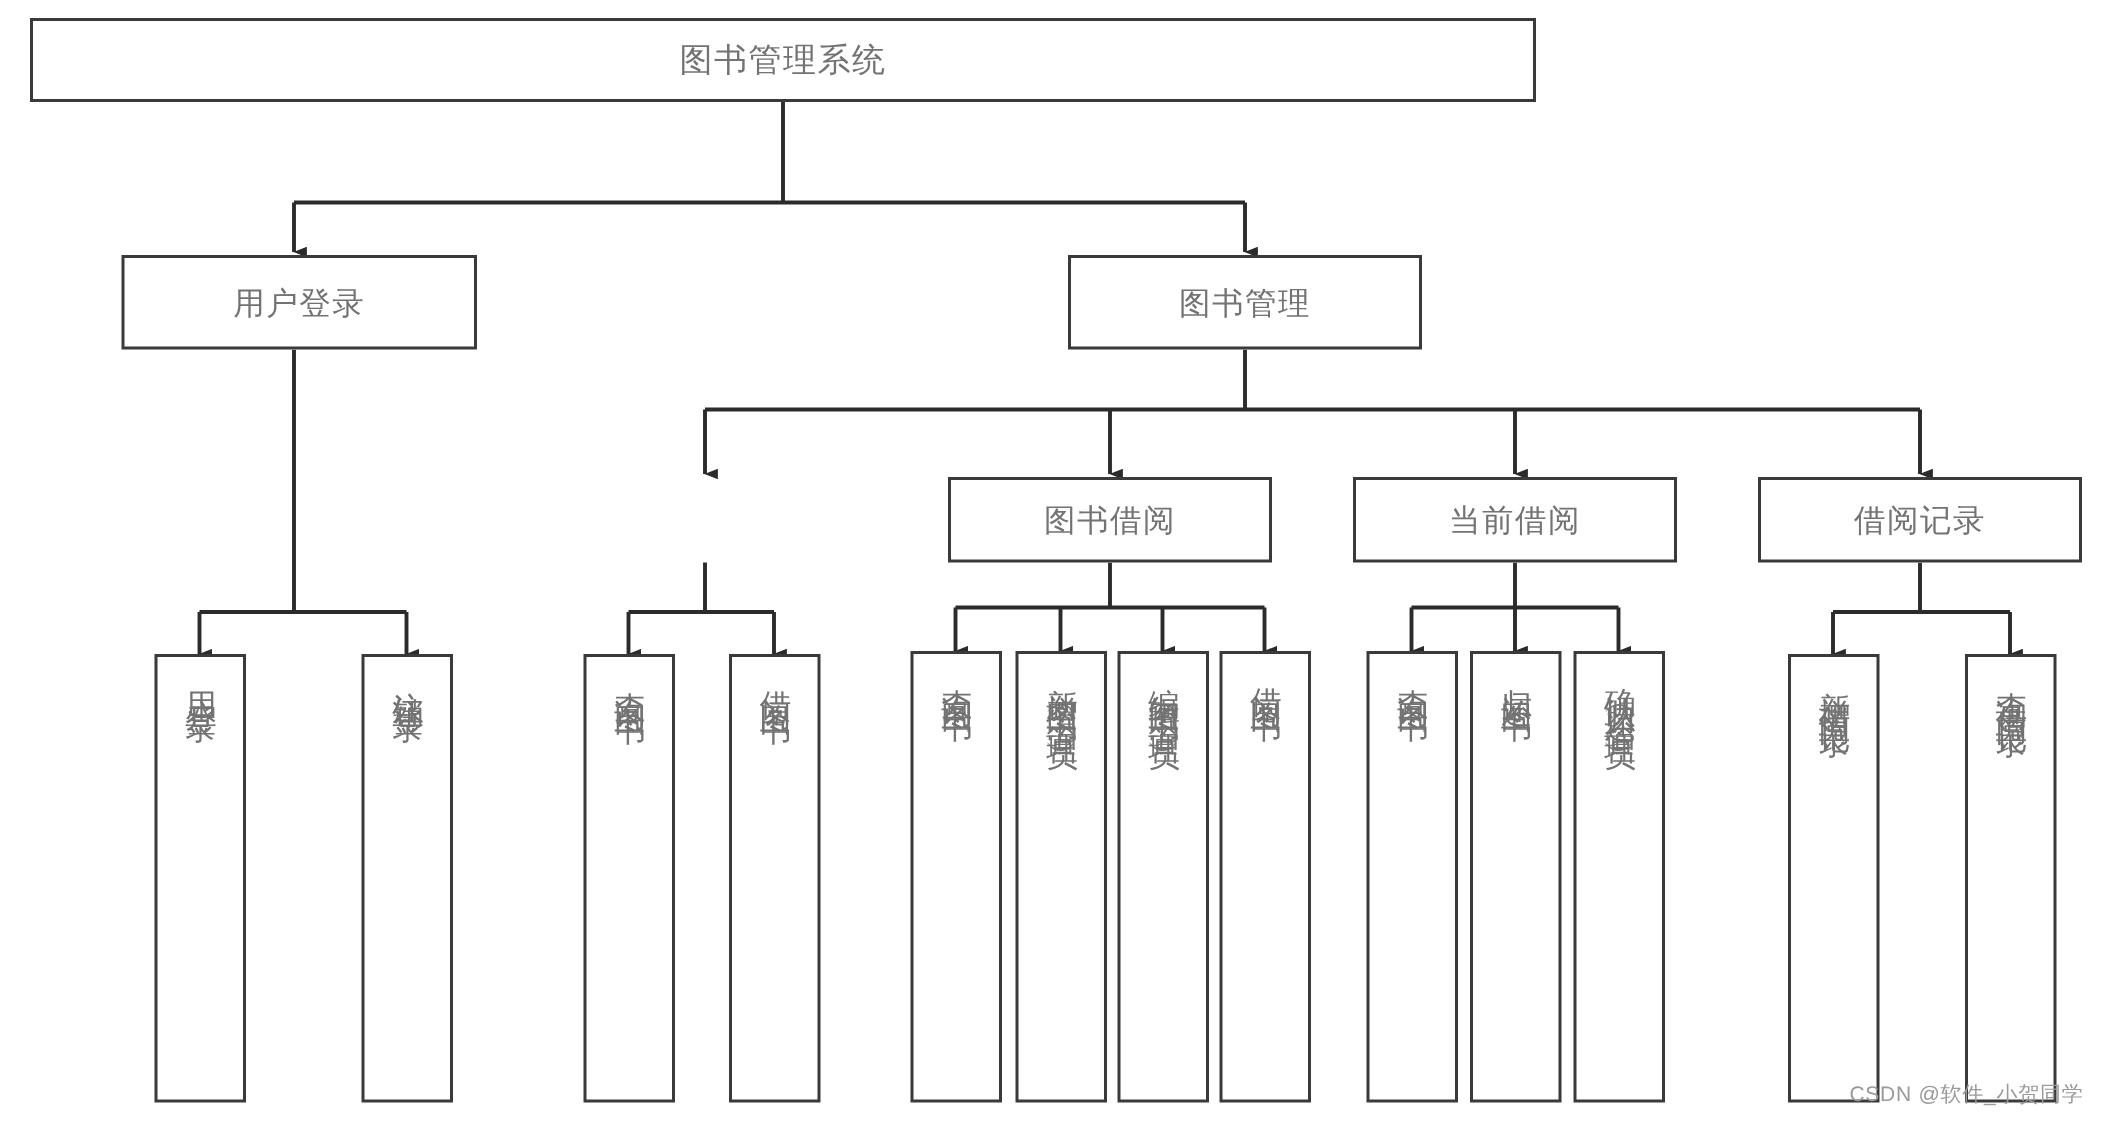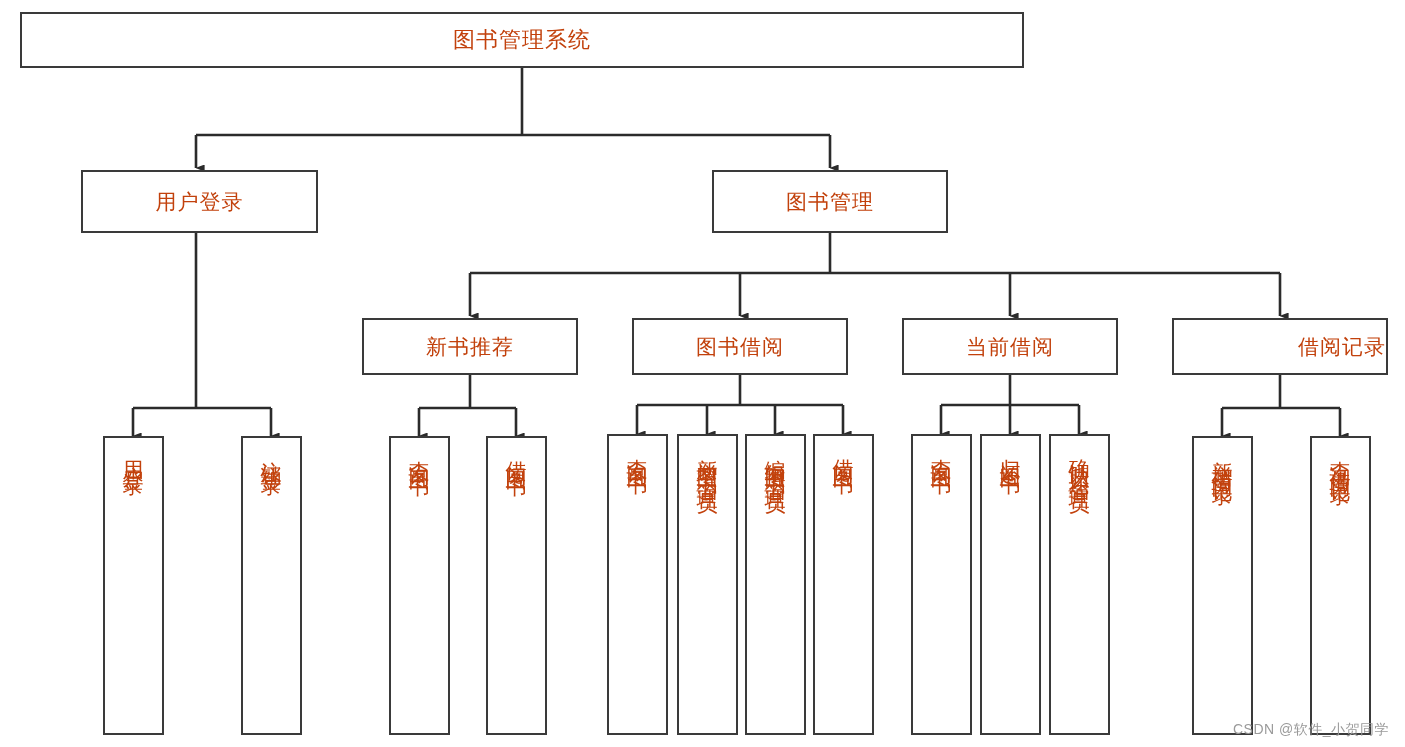--- a/index.html
+++ b/index.html
@@ -27,21 +27,21 @@
     height: 747px;
   }
   .node-box {
     position: absolute;
     box-sizing: border-box;
     border: 2.5px solid #3a3a3a;
     background: #ffffff;
     display: flex;
     align-items: center;
     justify-content: center;
-    color: #c2410c;
+    color: #737373;
   }
   .node-h {
     font-size: 21px;
     letter-spacing: 1px;
     white-space: nowrap;
   }
   .node-root .node-h {
     font-size: 22px;
   }
   .node-leaf {
@@ -128,30 +128,27 @@
     <span class="node-h">图书管理系统</span>
   </div>
 
   <div class="node-box" style="left:81px; top:170px; width:237px; height:63px;">
     <span class="node-h">用户登录</span>
   </div>
   <div class="node-box" style="left:712px; top:170px; width:236px; height:63px;text-align:right;">
     <span class="node-h">图书管理</span>
   </div>
 
-  <div class="node-box" style="left:362px; top:318px; width:216px; height:57px;">
-    <span class="node-h">新书推荐</span>
-  </div>
   <div class="node-box" style="left:632px; top:318px; width:216px; height:57px;">
     <span class="node-h">图书借阅</span>
   </div>
   <div class="node-box" style="left:902px; top:318px; width:216px; height:57px;font-family:Liberation Serif, serif;">
     <span class="node-h">当前借阅</span>
   </div>
-  <div class="node-box" style="left:1172px; top:318px; width:216px; height:57px;justify-content:flex-end;">
+  <div class="node-box" style="left:1172px; top:318px; width:216px; height:57px;">
     <span class="node-h">借阅记录</span>
   </div>
 
   <div class="node-box node-leaf" style="left:103px; top:436px; width:61px; height:299px;">
     <span class="node-v">用户登录</span>
   </div>
   <div class="node-box node-leaf" style="left:241px; top:436px; width:61px; height:299px;">
     <span class="node-v">注销登录</span>
   </div>
 

